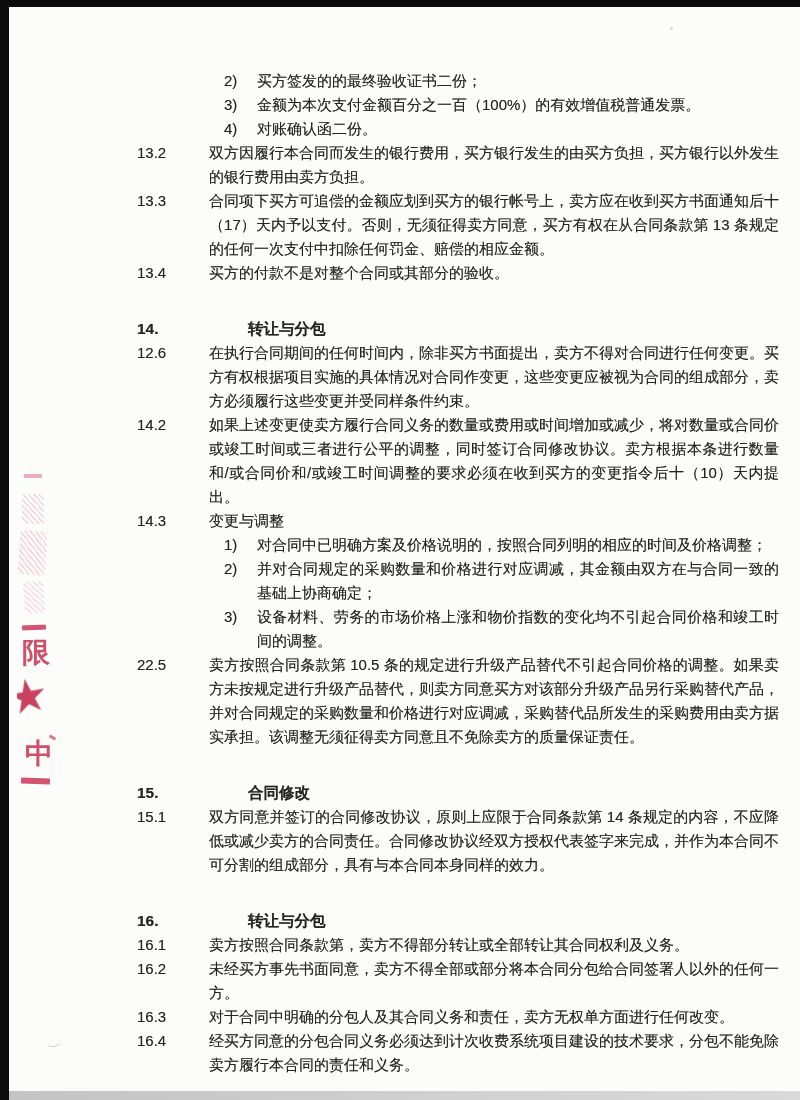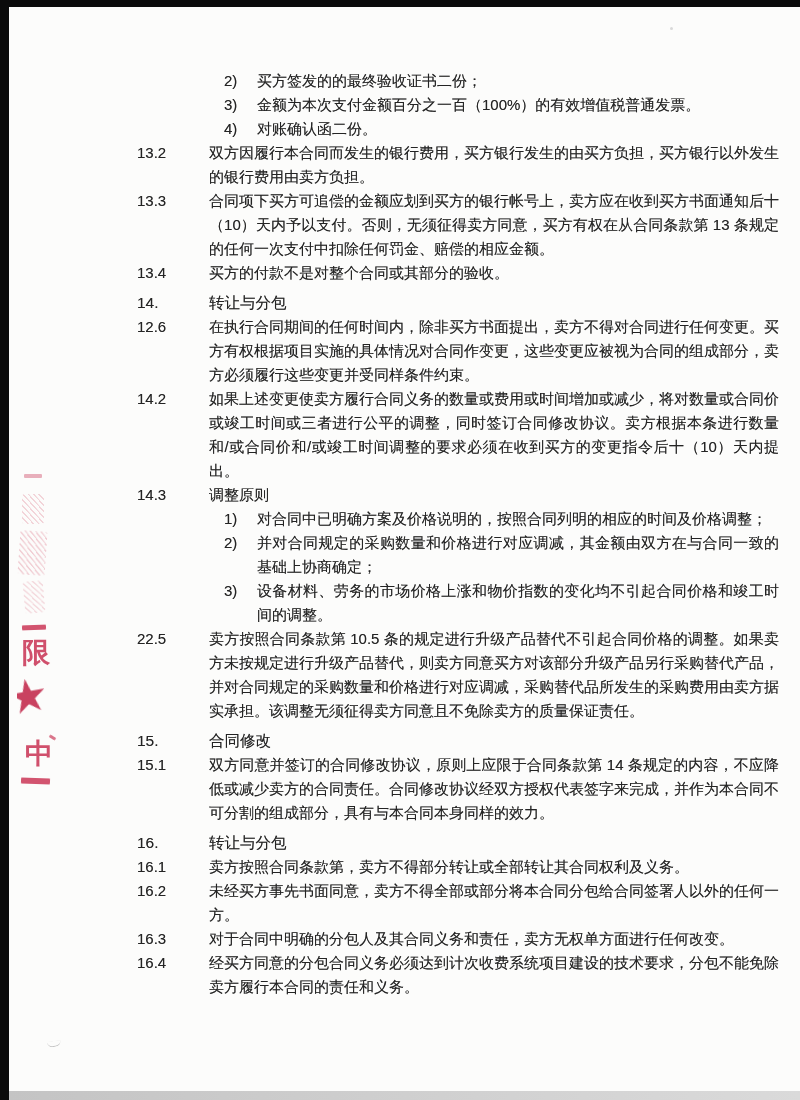--- a/index.html
+++ b/index.html
@@ -21,21 +21,21 @@
   }
   
   .doc {
     position:absolute; left:128px; top:62px; width:642px;
     color:#242424; font-size:15px; line-height:24px;
     text-shadow:0 0 0.5px rgba(40,40,40,0.5);
   }
   .row { display:flex; align-items:flex-start; }
   .row .num { flex:none; width:72px; }
   .row .txt { flex:1; text-align:justify; }
-  .row.heading { margin-top:6px; font-weight:normal; font-size:15.5px; }
+  .row.heading { margin-top:32px; font-weight:bold; font-size:15.5px;gap:39px; }
   .row.sub { padding-left:87px; }
   .row.sub .num { width:33px; }
   
   .stamp-part { position:absolute; }
   .seal-dash {
     width:24px; height:5px; background:#d2546f; border-radius:1px;
     filter:blur(0.4px);
   }
   .seal-char {
     font-size:28px; line-height:28px; font-weight:700; color:#d0506c;
@@ -75,41 +75,41 @@
       <div class="row sub">
     <span class="num">4)</span>
     <span class="txt">对账确认函二份。</span>
   </div>
       <div class="row clause">
     <span class="num">13.2</span>
     <span class="txt">双方因履行本合同而发生的银行费用，买方银行发生的由买方负担，买方银行以外发生的银行费用由卖方负担。</span>
   </div>
       <div class="row clause">
     <span class="num">13.3</span>
-    <span class="txt">合同项下买方可追偿的金额应划到买方的银行帐号上，卖方应在收到买方书面通知后十（10）天内予以支付。否则，无须征得卖方同意，买方有权在从合同条款第 13 条规定的任何一次支付中扣除任何罚金、赔偿的相应金额。</span>
+    <span class="txt">合同项下买方可追偿的金额应划到买方的银行帐号上，卖方应在收到买方书面通知后十（17）天内予以支付。否则，无须征得卖方同意，买方有权在从合同条款第 13 条规定的任何一次支付中扣除任何罚金、赔偿的相应金额。</span>
   </div>
       <div class="row clause">
     <span class="num">13.4</span>
     <span class="txt">买方的付款不是对整个合同或其部分的验收。</span>
   </div>
       <div class="row heading">
     <span class="num">14.</span>
     <span class="txt">转让与分包</span>
   </div>
       <div class="row clause">
     <span class="num">12.6</span>
     <span class="txt">在执行合同期间的任何时间内，除非买方书面提出，卖方不得对合同进行任何变更。买方有权根据项目实施的具体情况对合同作变更，这些变更应被视为合同的组成部分，卖方必须履行这些变更并受同样条件约束。</span>
   </div>
       <div class="row clause">
     <span class="num">14.2</span>
     <span class="txt">如果上述变更使卖方履行合同义务的数量或费用或时间增加或减少，将对数量或合同价或竣工时间或三者进行公平的调整，同时签订合同修改协议。卖方根据本条进行数量和/或合同价和/或竣工时间调整的要求必须在收到买方的变更指令后十（10）天内提出。</span>
   </div>
       <div class="row clause">
     <span class="num">14.3</span>
-    <span class="txt">调整原则</span>
+    <span class="txt">变更与调整</span>
   </div>
       <div class="row sub">
     <span class="num">1)</span>
     <span class="txt">对合同中已明确方案及价格说明的，按照合同列明的相应的时间及价格调整；</span>
   </div>
       <div class="row sub">
     <span class="num">2)</span>
     <span class="txt">并对合同规定的采购数量和价格进行对应调减，其金额由双方在与合同一致的基础上协商确定；</span>
   </div>
       <div class="row sub">

